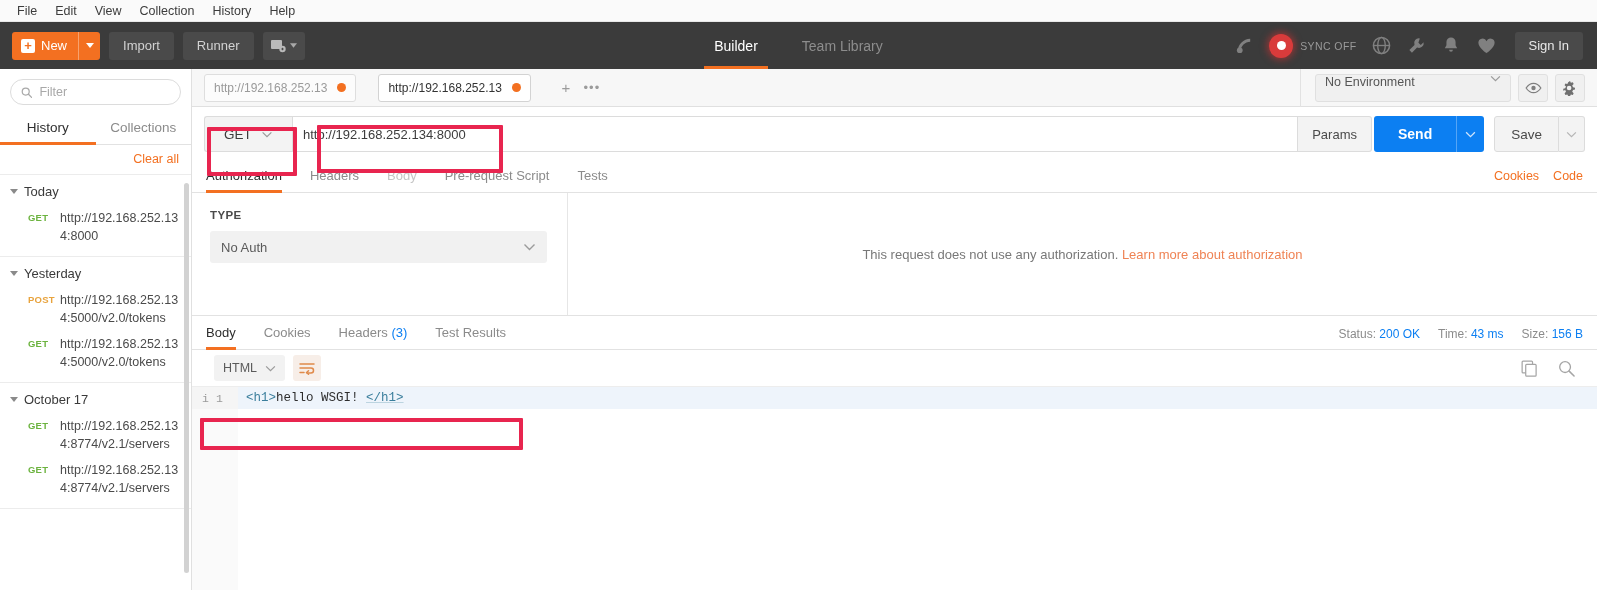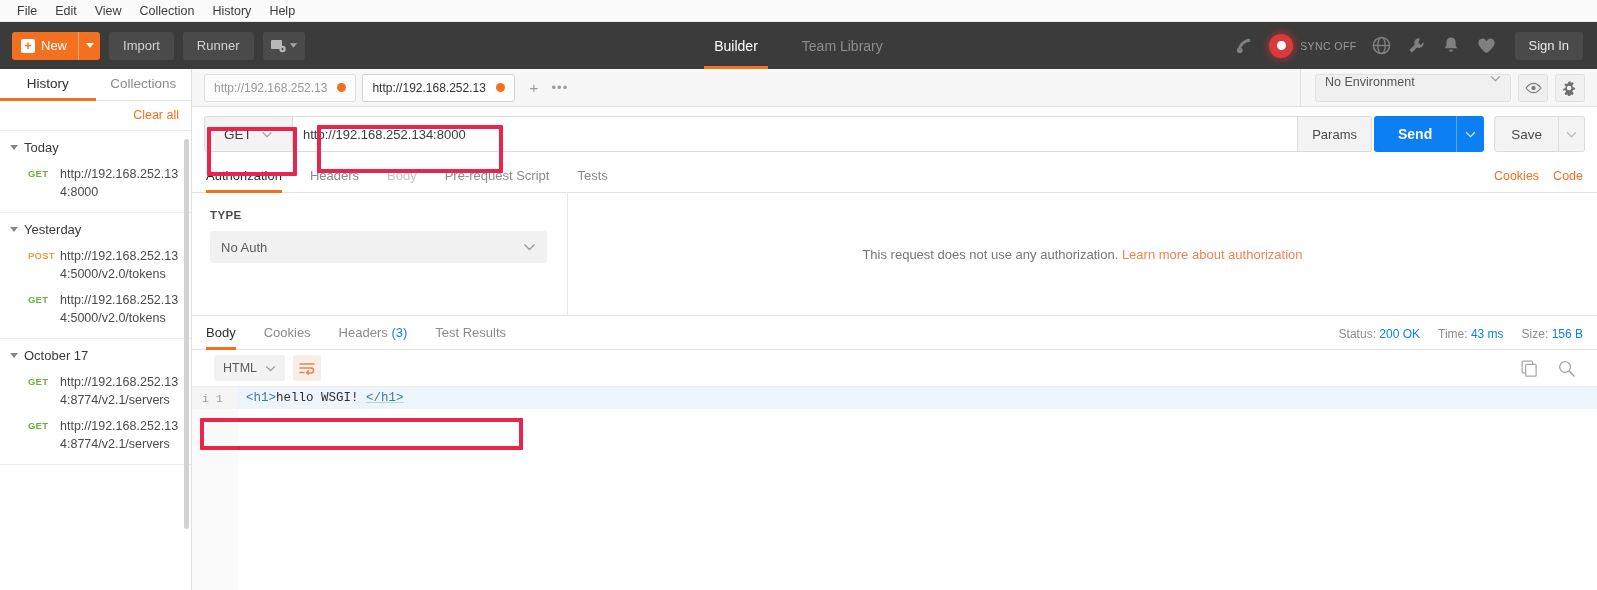--- a/index.html
+++ b/index.html
@@ -121,21 +121,21 @@
   
   .content { flex: 1 1 auto; display: flex; flex-direction: column; min-width: 0; background: #fff; }
 
   
   .tabstrip {
     height: 38px; flex: 0 0 38px; display: flex; align-items: center; background: #f7f7f7;
     border-bottom: 1px solid #e0e0e0; padding-left: 12px; position: relative;
   }
   .rtab {
     height: 28px; min-width: 148px; border: 1px solid #dedede; border-radius: 3px; background: #fcfcfc;
-    display: flex; align-items: center; justify-content: space-between; padding: 0 9px; margin-right: 6px;
+    display: flex; align-items: center; justify-content: space-between; padding: 0 9px; margin-right: 22px;
     font-size: 12px; color: #9a9a9a; cursor: pointer;
   }
   .rtab.active { background: #fff; color: #333; border-color: #d3d3d3; }
   .unsaved { width: 9px; height: 9px; border-radius: 50%; background: #f37021; margin-left: 10px; }
   .tab-plus, .tab-dots {
     width: 26px; height: 28px; display: flex; align-items: center; justify-content: center;
     color: #9b9b9b; font-size: 15px; cursor: pointer;
   }
   .tab-dots { font-size: 13px; letter-spacing: 1px; }
   .env-area { margin-left: auto; display: flex; align-items: center; gap: 7px; padding-right: 12px; border-left: 1px solid #e2e2e2; height: 38px; padding-left: 14px; }
@@ -325,20 +325,29 @@
           <path d="M10 16.5S1.5 11 1.5 5.9A4.4 4.4 0 0 1 10 4a4.4 4.4 0 0 1 8.5 1.9C18.5 11 10 16.5 10 16.5z" fill="#9b9b9b"></path>
         </svg>
       </div>
       <div class="signin">Sign In</div>
     </div>
   </div>
 
   <div class="main">
 
     <div class="sidebar">
+      <div class="filter-row">
+        <div class="filter-box">
+          <svg width="13" height="13" viewBox="0 0 14 14">
+            <circle cx="5.8" cy="5.8" r="4.3" fill="none" stroke="#a9a9a9" stroke-width="1.5"></circle>
+            <path d="M9.2 9.2 L13 13" stroke="#a9a9a9" stroke-width="1.6" stroke-linecap="round"></path>
+          </svg>
+          <input type="text" placeholder="Filter" style="">
+        </div>
+      </div>
       <div class="sb-tabs">
         <div class="sb-tab active">History</div>
         <div class="sb-tab">Collections</div>
       </div>
       <div class="clear-row">
         <span class="clear-all">Clear all</span>
       </div>
 
       <div class="hist-scroll">
 

